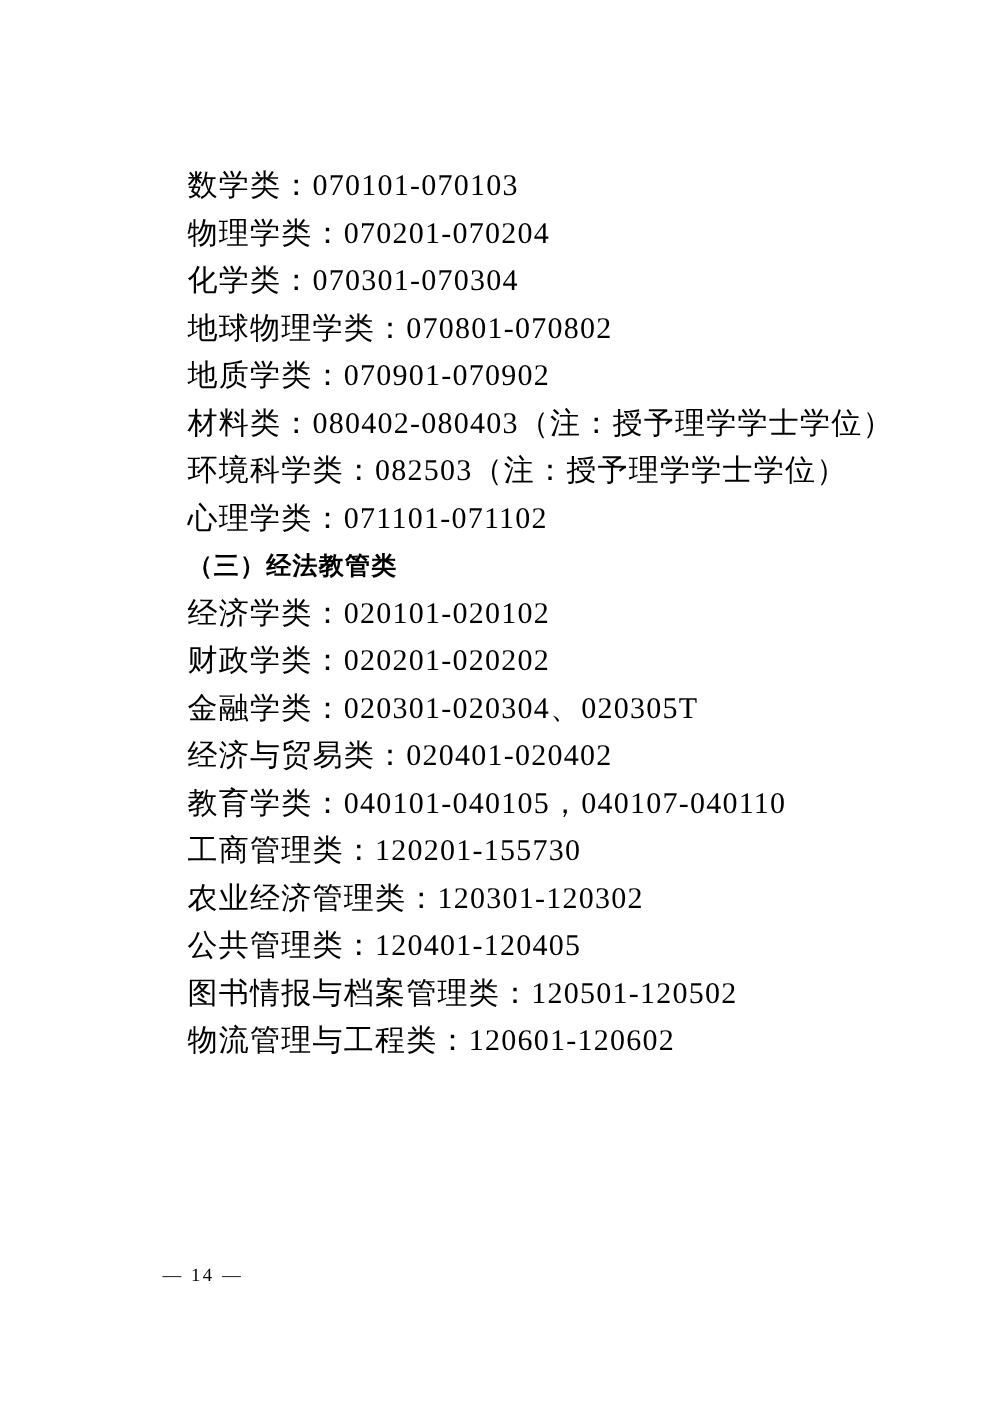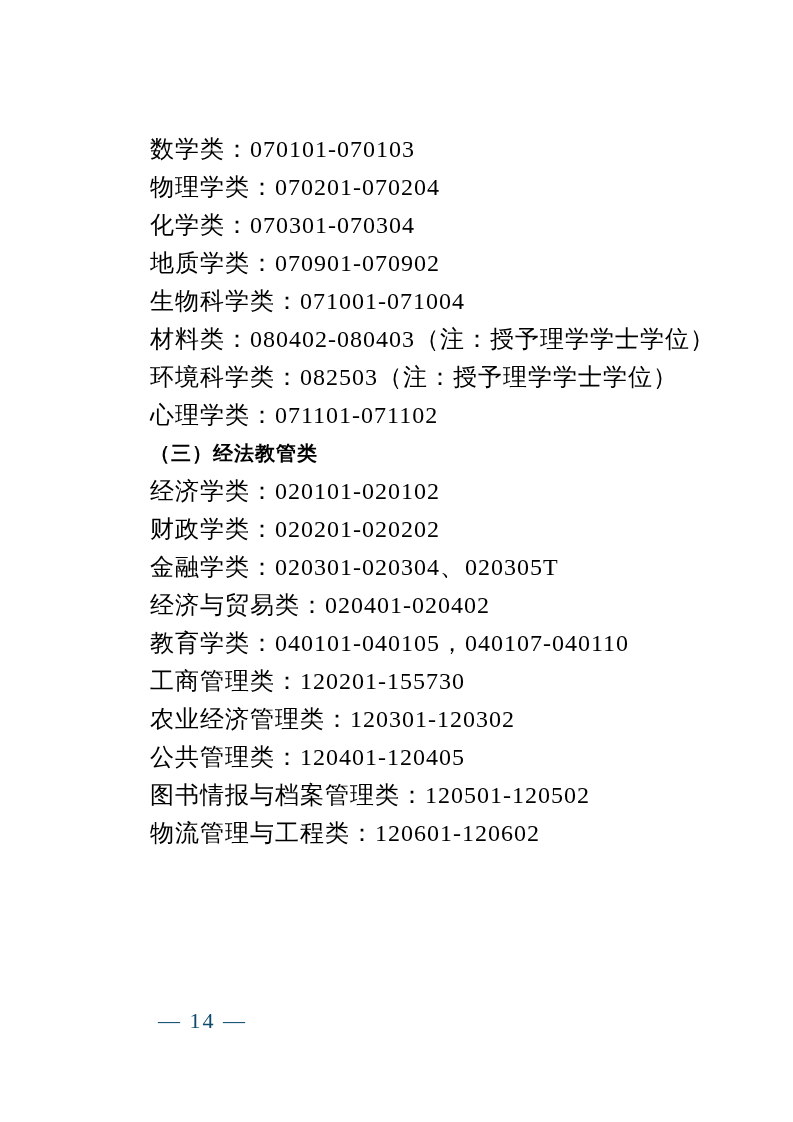--- a/index.html
+++ b/index.html
@@ -36,37 +36,36 @@
     font-size: 20px;
     line-height: 38px;
     letter-spacing: 1px;
     font-weight: bold;
     white-space: nowrap;
   }
   .footer {
     position: absolute;
     left: 130px;
     top: 1006px;
-    font-size: 22px;
+    font-size: 15px;
     line-height: 30px;
     letter-spacing: 2px;
-    color: #0c4a6e;
-    margin-left: 28px;
+    color: #000000;
   }
 </style>
 </head>
 <body>
 
 <div class="page">
   <main class="content">
     <p class="line">数学类：070101-070103</p>
     <p class="line">物理学类：070201-070204</p>
     <p class="line">化学类：070301-070304</p>
+    <p class="line">地球物理学类：070801-070802</p>
     <p class="line">地质学类：070901-070902</p>
-    <p class="line">生物科学类：071001-071004</p>
     <p class="line">材料类：080402-080403（注：授予理学学士学位）</p>
     <p class="line">环境科学类：082503（注：授予理学学士学位）</p>
     <p class="line">心理学类：071101-071102</p>
 
     <h2 class="heading">（三）经法教管类</h2>
 
     <p class="line">经济学类：020101-020102</p>
     <p class="line">财政学类：020201-020202</p>
     <p class="line">金融学类：020301-020304、020305T</p>
     <p class="line">经济与贸易类：020401-020402</p>

